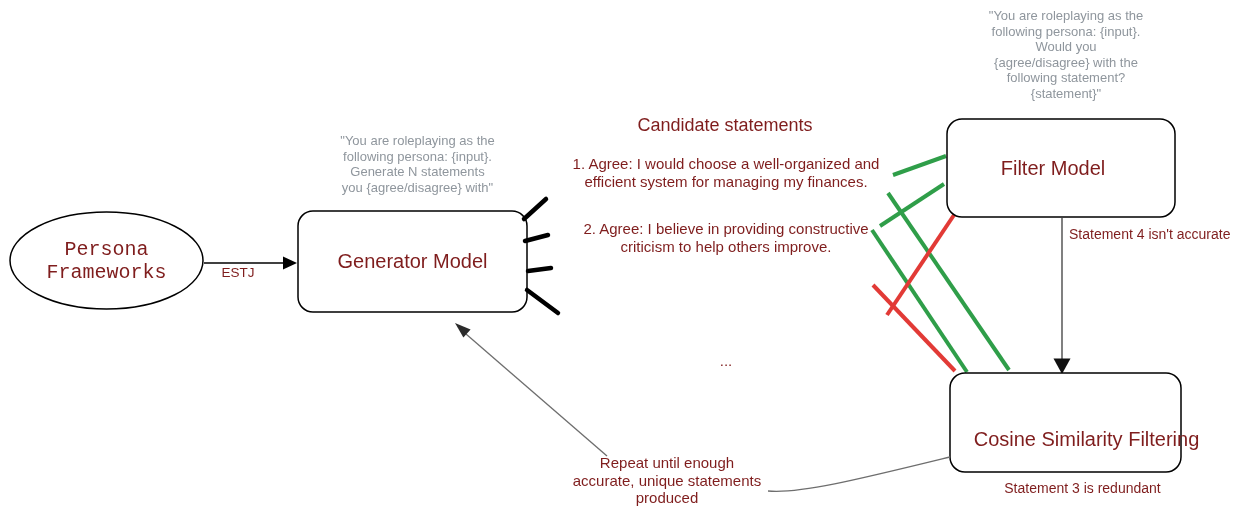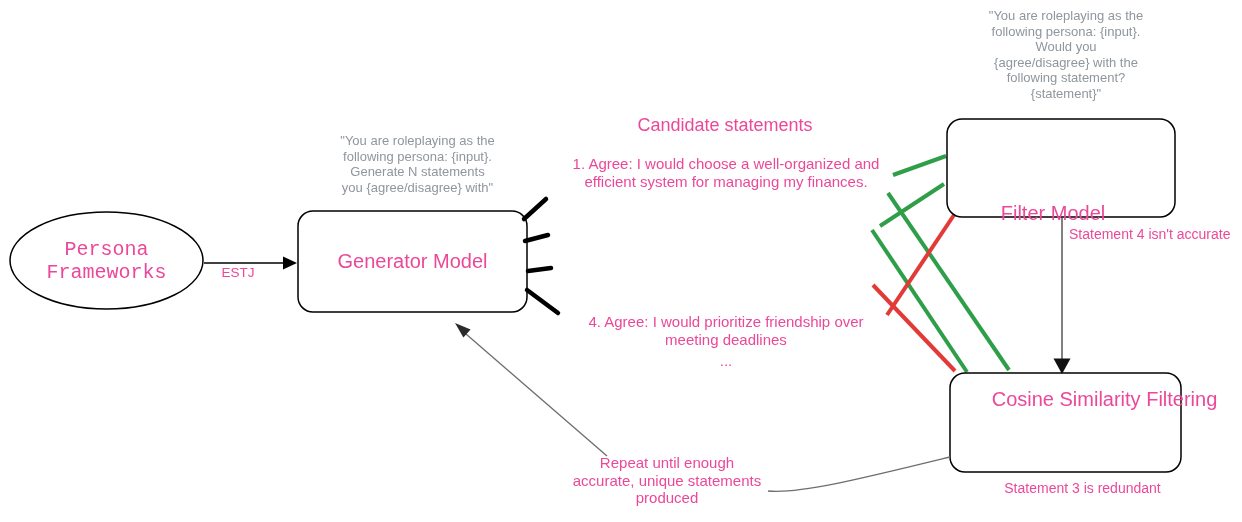--- a/index.html
+++ b/index.html
@@ -5,21 +5,21 @@
   html,body{margin:0;padding:0;background:#fff;}
   .canvas{
     position:relative;width:1242px;height:522px;background:#ffffff;overflow:hidden;
     font-family:"Liberation Sans", sans-serif;
   }
   .canvas svg{position:absolute;left:0;top:0;}
   .txt{
     position:absolute;
     white-space:pre-line;
     text-align:center;
-    color:#ec4899;
+    color:#7f1d1d;
     font-family:"Liberation Sans", sans-serif;
   }
   .node-label{font-size:20px;line-height:23px;}
   .prompt{font-size:13px;line-height:15.5px;}
   .heading{font-size:18px;line-height:20px;}
   .stmt{font-size:15px;line-height:17.5px;}
   .note{font-size:14px;line-height:16px;}
   .edge-label{font-size:13.5px;line-height:15px;}
   .left-align{text-align:left;}
 </style>
@@ -71,36 +71,36 @@
 following persona: {input}.
 Generate N statements
 you {agree/disagree} with"</div>
 
   <div class="txt node-label" style="left:298px;top:250px;width:229px;">Generator Model</div>
 
   <div class="txt heading" style="left:560px;top:115px;width:330px;">Candidate statements</div>
 
   <div class="txt stmt" style="left:545px;top:155px;width:362px;">1. Agree: I would choose a well-organized and
 efficient system for managing my finances.</div>
-  <div class="txt stmt" style="left:545px;top:313px;width:362px;">4. Agree: I would prioritize friendship over
-meeting deadlines</div>
+  <div class="txt stmt" style="left:545px;top:220px;width:362px;">2. Agree: I believe in providing constructive
+criticism to help others improve.</div>
   <div class="txt stmt" style="left:545px;top:352px;width:362px;">...</div>
 
   <div class="txt prompt" style="left: 955px; top: 8px; width: 222px; color: rgb(143, 150, 157);">"You are roleplaying as the
 following persona: {input}.
 Would you
 {agree/disagree} with the
 following statement?
 {statement}"</div>
 
-  <div class="txt node-label" style="left:947px;top:157px;width:212px;margin-top:45px;">Filter Model</div>
+  <div class="txt node-label" style="left:947px;top:157px;width:212px;">Filter Model</div>
 
   <div class="txt note left-align" style="left:1069px;top:226px;width:175px;">Statement 4 isn't accurate</div>
 
-  <div class="txt node-label" style="left:950px;top:388px;width:273px;margin-left:18px;">Cosine Similarity Filtering</div>
+  <div class="txt node-label" style="left:950px;top:428px;width:273px;">Cosine Similarity Filtering</div>
 
   <div class="txt note" style="left:1000px;top:480px;width:165px;">Statement 3 is redundant</div>
 
   <div class="txt stmt" style="left:562px;top:454px;width:210px;">Repeat until enough
 accurate, unique statements
 produced</div>
 
 </div>
 
 </body></html>

